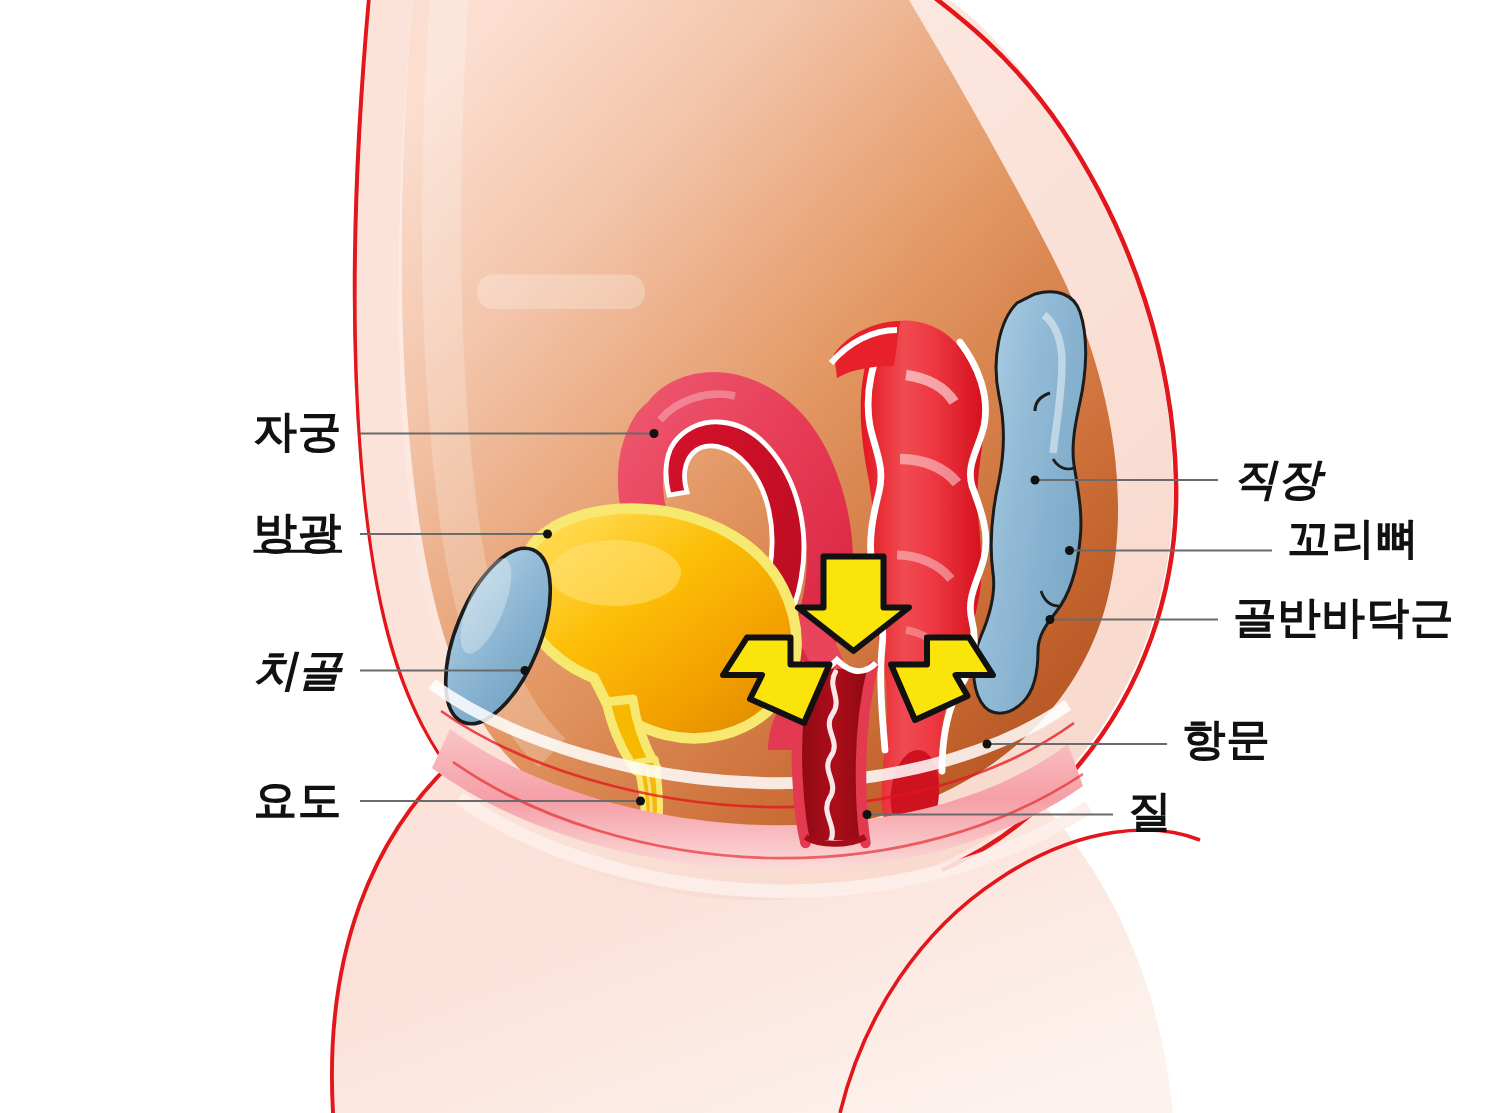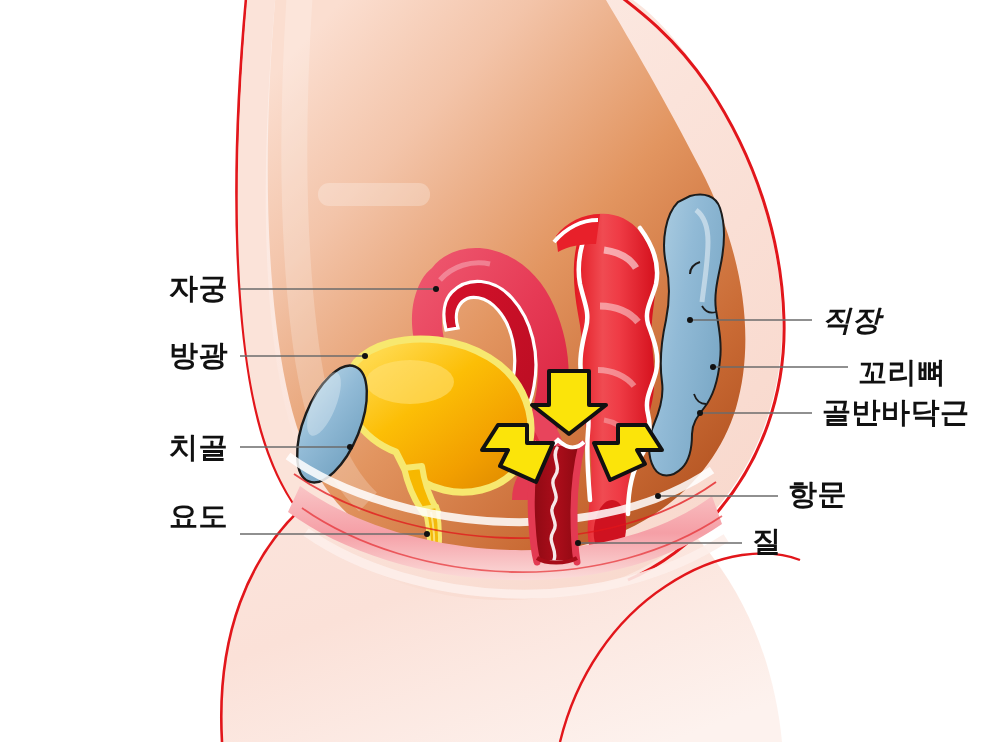--- a/index.html
+++ b/index.html
@@ -291,25 +291,25 @@
         <circle cx="690" cy="320" r="3"></circle>
         <circle cx="713" cy="367" r="3"></circle>
         <circle cx="700" cy="413" r="3"></circle>
         <circle cx="658" cy="496" r="3"></circle>
         <circle cx="578" cy="543" r="3"></circle>
       </g>
   </svg>
 
   <div id="labels-left">
       <div class="label left" style="left: 228px; top: 288px;">자궁</div>
-      <div class="label left" style="left: 228px; top: 355px;">방광</div>
-      <div class="label left" style="left: 228px; top: 447px;">치골</div>
-      <div class="label left" style="left: 228px; top: 516px;">요도</div>
+      <div class="label left" style="left: 228px; top: 355px; text-decoration: underline;">방광</div>
+      <div class="label left" style="left: 228px; top: 447px; font-style: italic;">치골</div>
+      <div class="label left" style="left: 228px; top: 534px;">요도</div>
     </div>
   <div id="labels-right">
       <div class="label right" style="left: 822px; top: 320px; font-style: italic;">직장</div>
-      <div class="label right" style="left: 858px; top: 372px;">꼬리뼈</div>
+      <div class="label right" style="left: 858px; top: 359px;">꼬리뼈</div>
       <div class="label right" style="left: 822px; top: 412px; text-align: right;">골반바닥근</div>
       <div class="label right" style="left: 788px; top: 494px; font-family: Liberation Serif, serif;">항문</div>
       <div class="label right" style="left: 752px; top: 541px;">질</div>
     </div>
 
 </div>
 
 </body></html>

